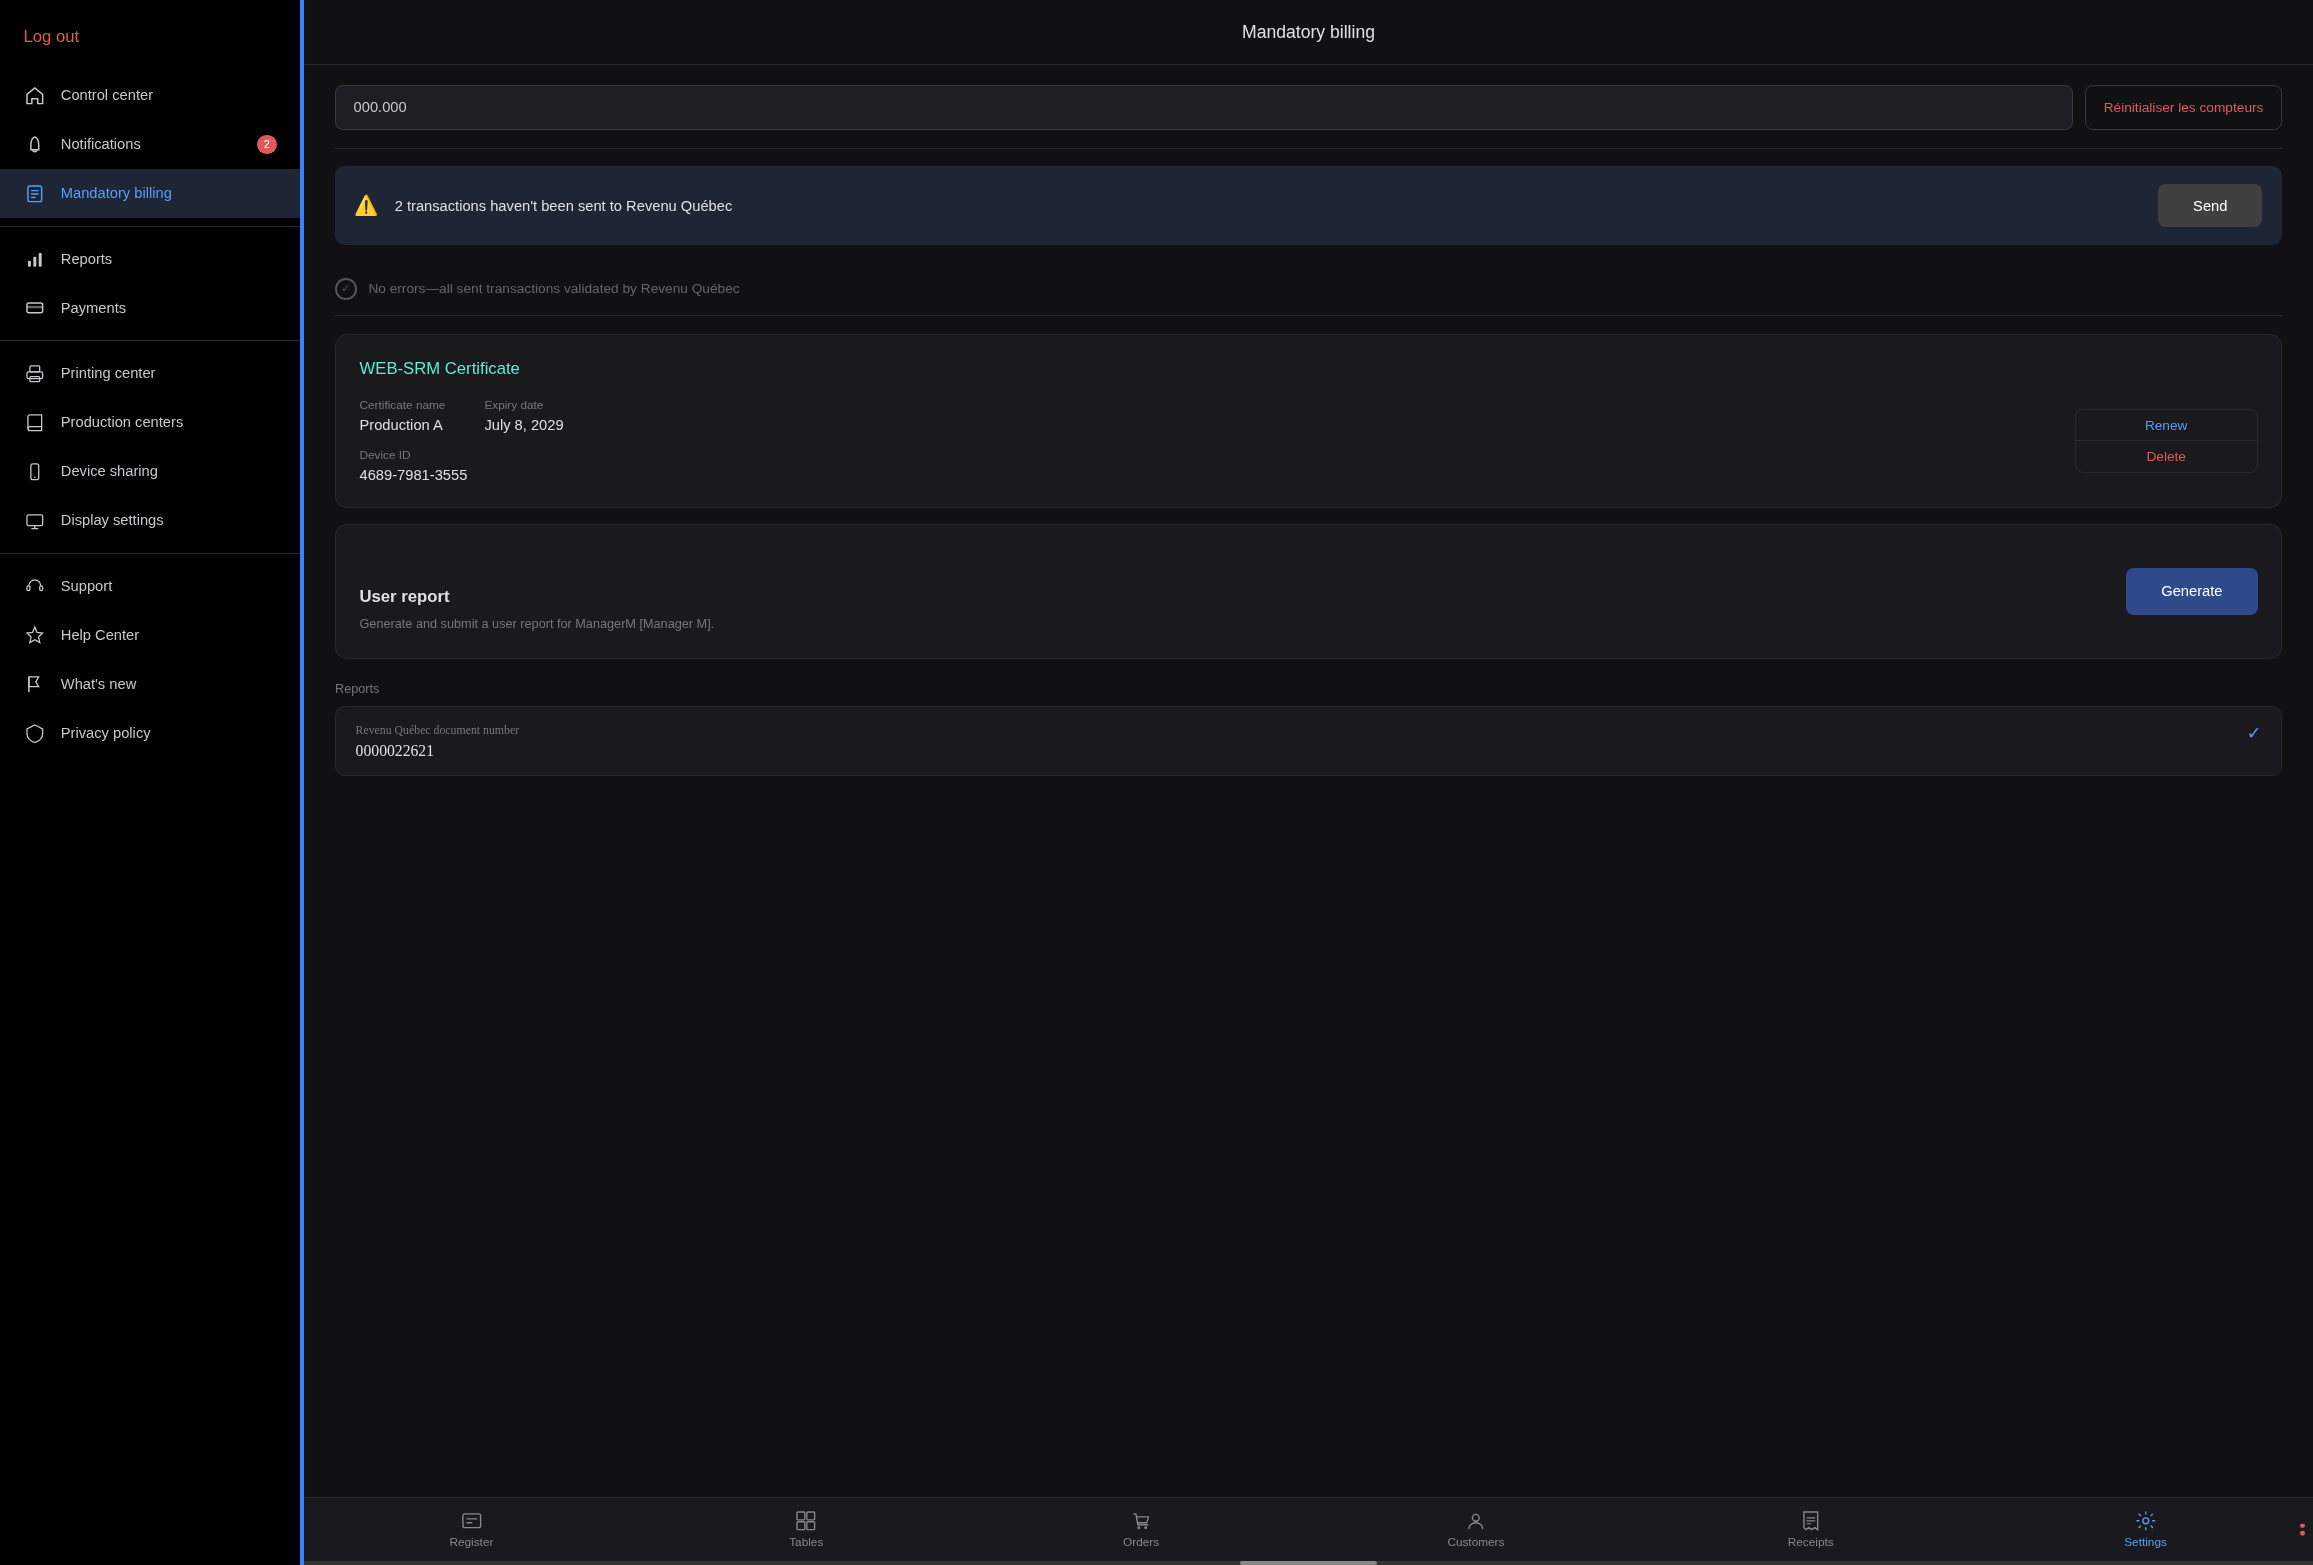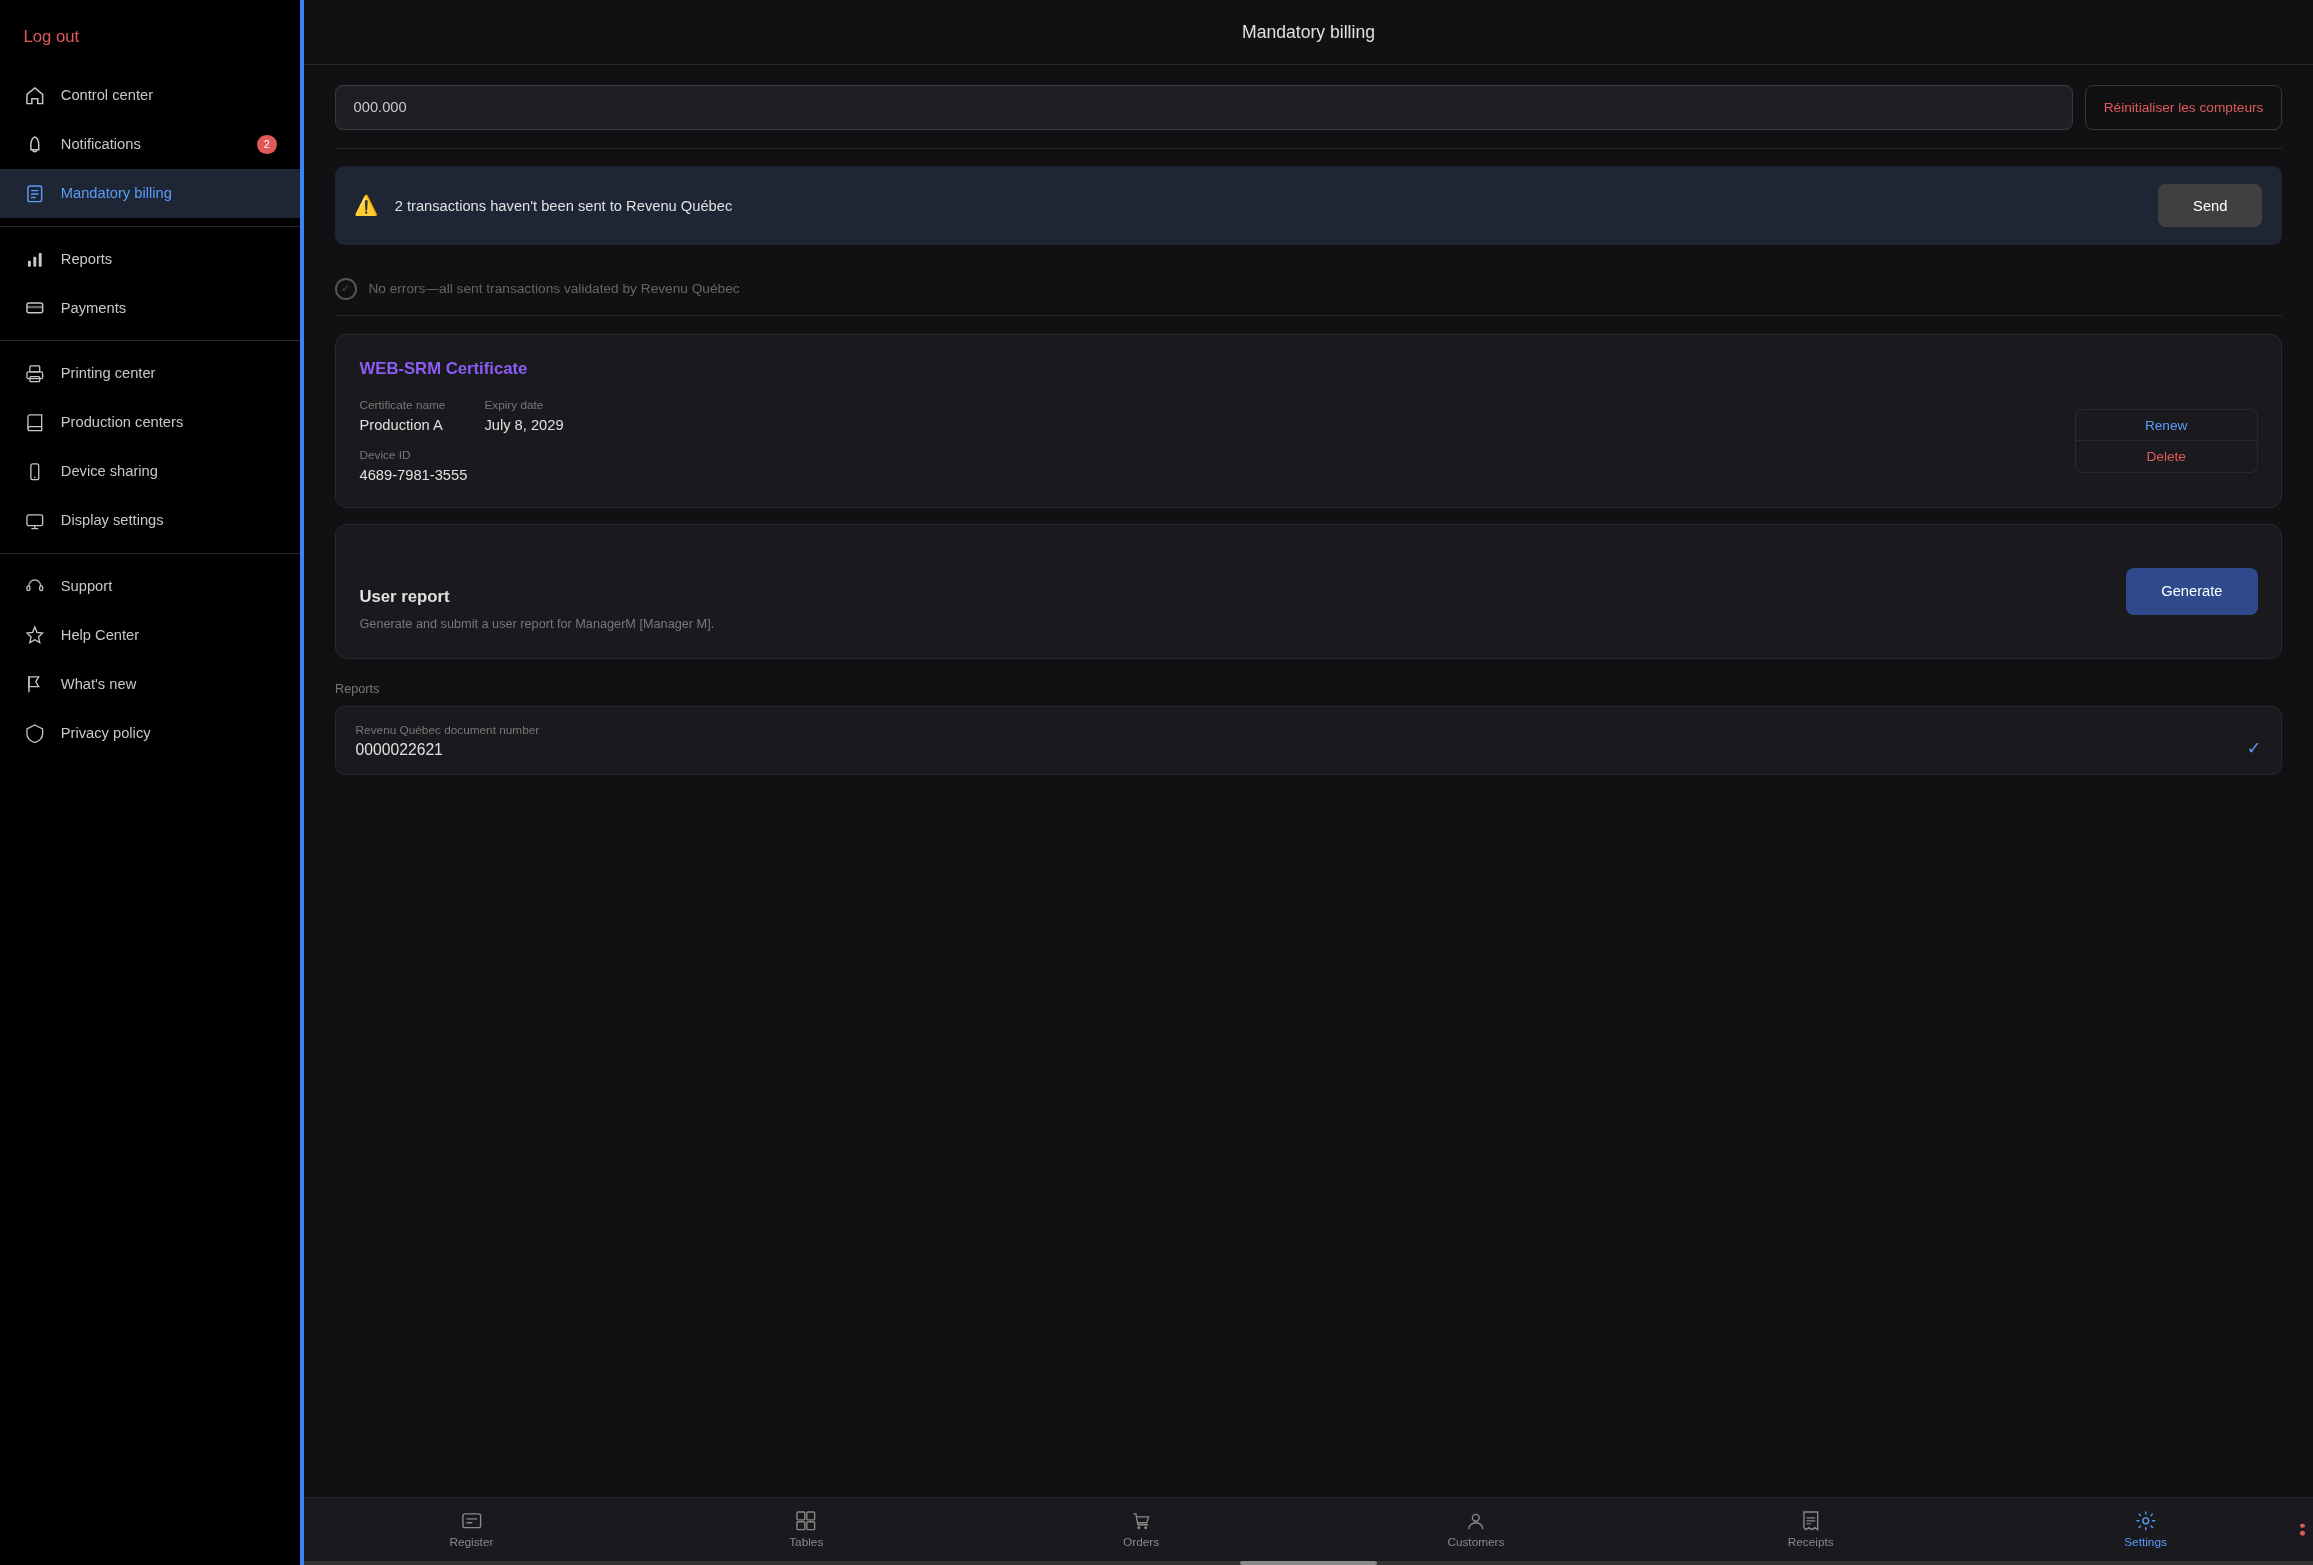--- a/index.html
+++ b/index.html
@@ -193,22 +193,22 @@
     
     .card {
       background: #1a1a1e;
       border-radius: 11.8px;
       padding: 23.5px;
       margin-bottom: 15.7px;
       border: 1px solid #2a2a2e;
     }
     .card-title {
       font-size: 16.7px;
-      font-weight: 700;
-      color: #8b5cf6;
+      font-weight: 400;
+      color: #5eead4;
       margin-bottom: 19.6px;
     }
     .cert-grid {
       display: flex;
       gap: 39px;
       margin-bottom: 7.8px;
     }
     .cert-field label {
       font-size: 11.8px;
       color: #777;
@@ -293,22 +293,23 @@
       color: #777;
       margin-bottom: 9.8px;
       padding-top: 7.8px;
     }
     .doc-row {
       background: #1a1a1e;
       border-radius: 9.8px;
       padding: 15.7px 19.6px;
       border: 1px solid #2a2a2e;
       display: flex;
-      align-items: flex-end;
+      align-items: flex-start;
       justify-content: space-between;
+      font-family: Liberation Serif, serif;
     }
     .doc-row label {
       font-size: 11.8px;
       color: #777;
       display: block;
       margin-bottom: 3.9px;
     }
     .doc-row .doc-number {
       font-size: 15.7px;
       color: #e0e0e0;

